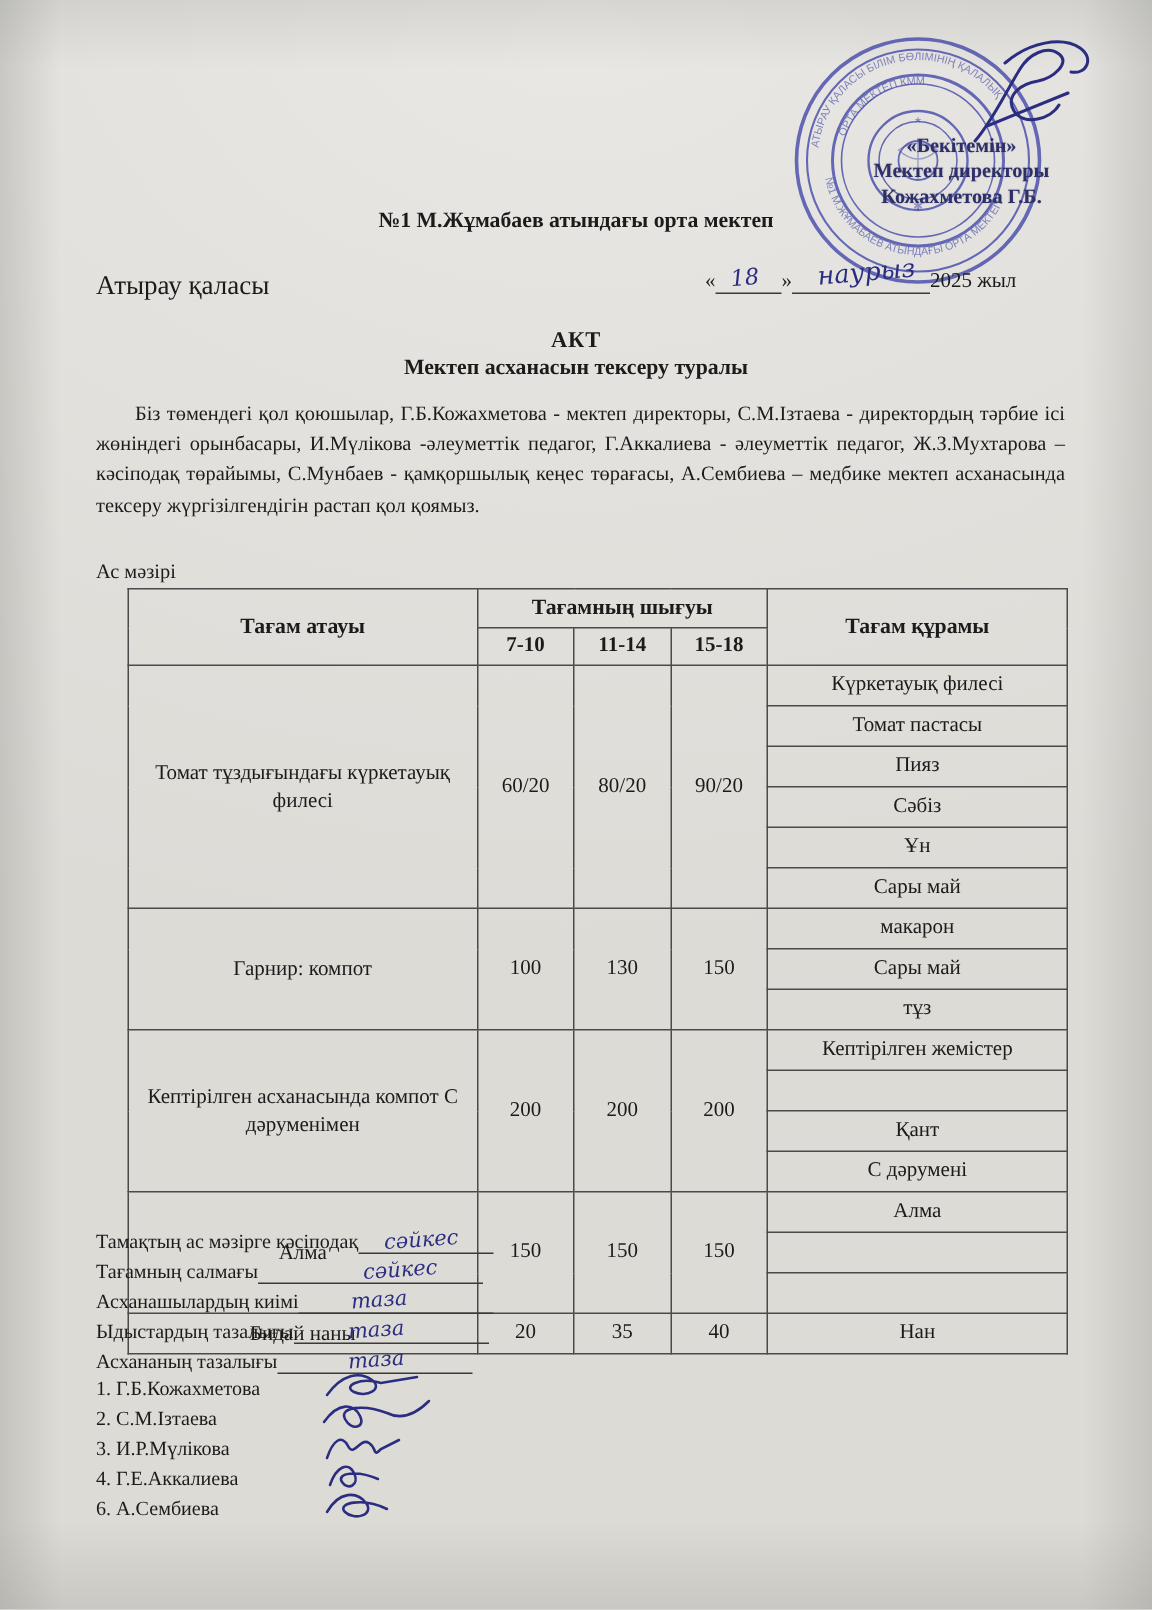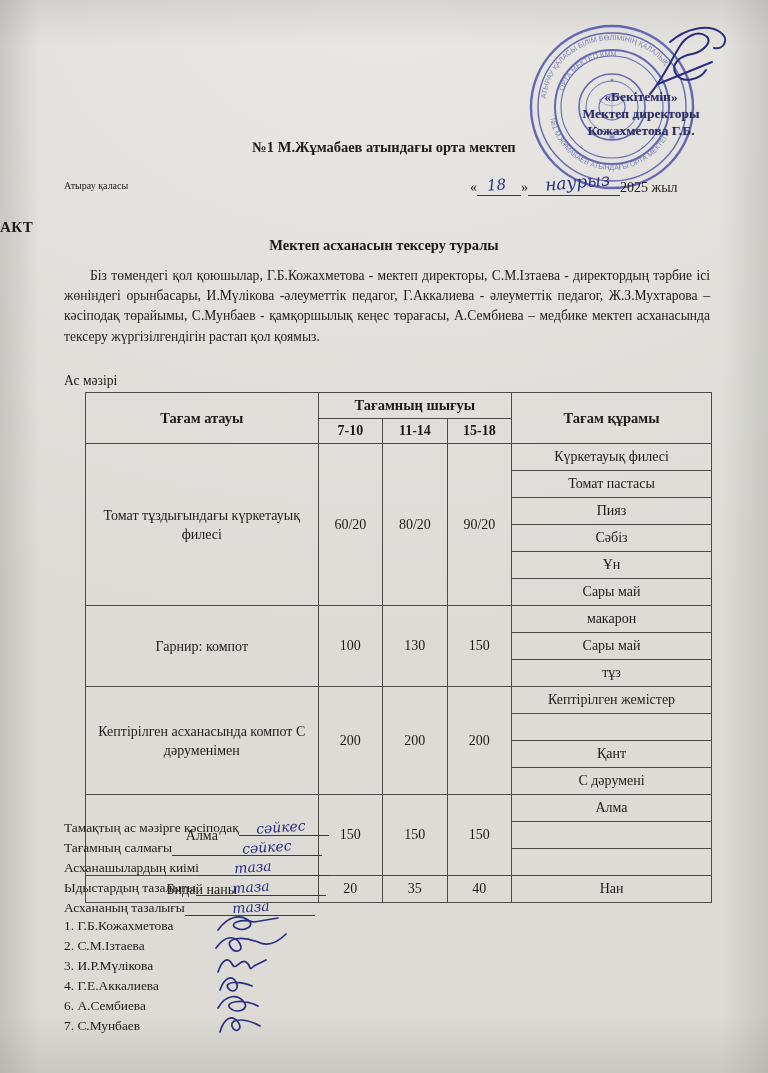--- a/index.html
+++ b/index.html
@@ -53,42 +53,42 @@
   .dir-sign{
     position:absolute;left:640px;top:22px;width:120px;height:95px;pointer-events:none;
   }
 
   
   .school-line{
     position:absolute;left:0;top:139px;width:768px;text-align:center;
     font-size:14.5px;font-weight:bold;
   }
   .city-line{
-    position:absolute;left:64px;top:180px;font-size:10px;
+    position:absolute;left:64px;top:180px;font-size:18px;
   }
   .date-line{
     position:absolute;left:470px;top:180px;font-size:14px;white-space:nowrap;
   }
   .date-line .blank{
     display:inline-block;border-bottom:1px solid #3a3a3a;
     vertical-align:bottom;
   }
   .d1{width:44px;}
   .d2{width:92px;}
   .hw{
     position:absolute;
     font-family:"DejaVu Serif", serif;
     font-style:italic;color:#2a2d80;
     transform:rotate(-5deg);
   }
   .hw-day{left:487px;top:176px;font-size:15px;}
   .hw-month{left:545px;top:172px;font-size:17px;}
 
   .act-title{
-    position:absolute;left:0;top:219px;width:768px;text-align:left;
+    position:absolute;left:0;top:219px;width:768px;text-align:center;
     font-size:15px;font-weight:bold;letter-spacing:.5px;
   }
   .act-sub{
     position:absolute;left:0;top:237px;width:768px;text-align:center;
     font-size:14.5px;font-weight:bold;
   }
 
   .body-para{
     position:absolute;left:64px;top:266px;width:646px;
     font-size:13.6px;line-height:20.2px;text-align:justify;
@@ -327,18 +327,15 @@
           </svg></span></div>
       <div class="sig-row"><span>3. И.Р.Мүлікова</span><span class="sig-mark"><svg width="90" height="26" viewBox="0 0 90 26">
             <path d="M4 20 C 8 8, 14 4, 18 12 C 22 20, 26 6, 32 10 C 38 14, 34 20, 40 14 L 52 8" fill="none" stroke="#2a2d80" stroke-width="1.7" stroke-linecap="round"></path>
           </svg></span></div>
       <div class="sig-row"><span>4. Г.Е.Аккалиева</span><span class="sig-mark"><svg width="90" height="26" viewBox="0 0 90 26">
             <path d="M6 18 C 10 6, 18 2, 22 10 C 26 18, 18 22, 14 16 C 10 10, 24 8, 38 14" fill="none" stroke="#2a2d80" stroke-width="1.7" stroke-linecap="round"></path>
           </svg></span></div>
       <div class="sig-row"><span>6. А.Сембиева</span><span class="sig-mark"><svg width="90" height="26" viewBox="0 0 90 26">
             <path d="M4 16 C 12 2, 24 2, 30 10 C 36 18, 22 22, 16 16 C 10 10, 28 6, 44 14" fill="none" stroke="#2a2d80" stroke-width="1.7" stroke-linecap="round"></path>
           </svg></span></div>
-      <div class="sig-row"><span>7. С.Мунбаев</span><span class="sig-mark"><svg width="90" height="26" viewBox="0 0 90 26">
-            <path d="M6 20 C 10 6, 18 2, 24 10 C 30 18, 20 22, 18 14 C 16 6, 32 6, 46 14" fill="none" stroke="#2a2d80" stroke-width="1.7" stroke-linecap="round"></path>
-          </svg></span></div>
     </div>
 
 </div>
 
 </body></html>

